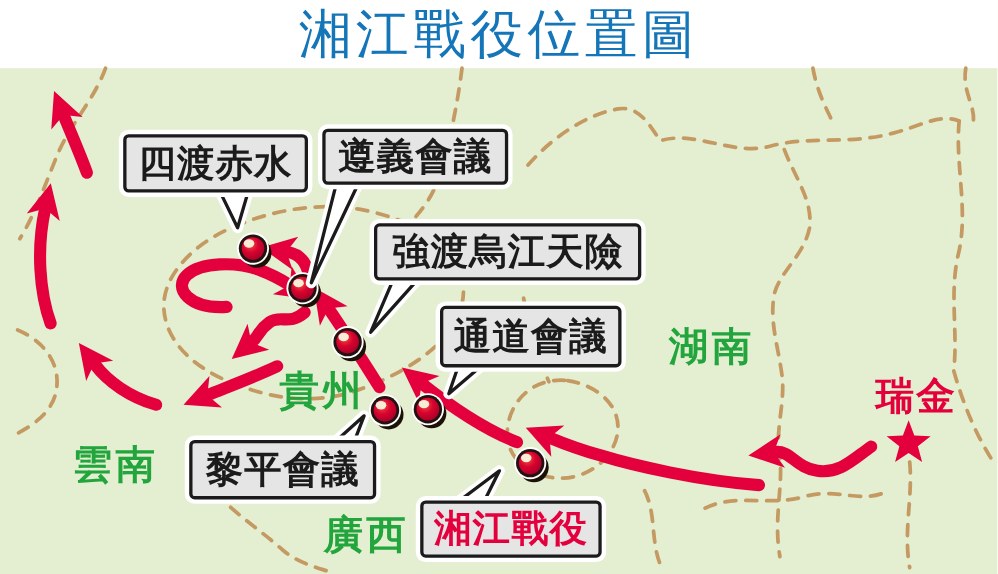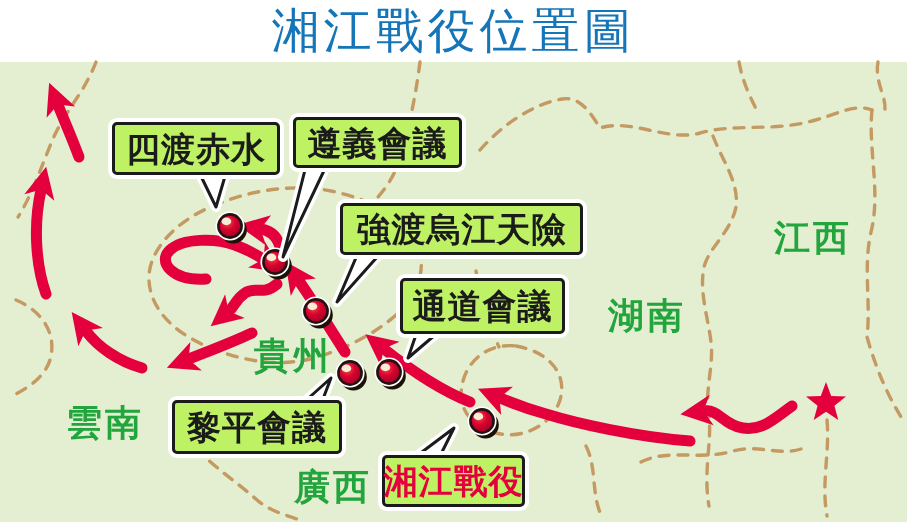--- a/index.html
+++ b/index.html
@@ -19,21 +19,21 @@
     color:#21a53c;font-size:36px;font-weight:700;letter-spacing:3px;
     white-space:nowrap;z-index:3;
   }
   .city{
     position:absolute;transform:translate(-50%,-50%);
     color:#e4003c;font-size:35px;font-weight:700;letter-spacing:2px;
     white-space:nowrap;z-index:3;
   }
   .callout{
     position:absolute;box-sizing:border-box;
-    background:#bef264;border:3px solid #1b1b1b;border-radius:5px;
+    background:#e5e5e5;border:3px solid #1b1b1b;border-radius:5px;
     box-shadow:0 0 0 4px #fff;
     display:flex;align-items:center;justify-content:center;
     font-size:34px;font-weight:700;color:#1b1b1b;letter-spacing:1px;
     white-space:nowrap;line-height:1;z-index:4;
   }
   .callout.red{color:#e4003c;}
 </style>
 </head>
 <body>
 
@@ -155,27 +155,27 @@
           <polygon points="293,412 318,412 331,378" fill="#fff" stroke="#fff" stroke-width="10"></polygon>
          <polygon points="293,412 318,412 331,378" fill="#fff" stroke="#1b1b1b" stroke-width="3"></polygon>
         </g>
       <g>
           <polygon points="406,464 436,464 454,428" fill="#fff" stroke="#fff" stroke-width="10"></polygon>
          <polygon points="406,464 436,464 454,428" fill="#fff" stroke="#1b1b1b" stroke-width="3"></polygon>
         </g>
     </g>
   </svg>
 
-  <div class="prov" style="left:813px;top:238px">江西</div>
   <div class="prov" style="left:647px;top:316px">湖南</div>
   <div class="prov" style="left:293px;top:356px">貴州</div>
   <div class="prov" style="left:105px;top:423px">雲南</div>
   <div class="prov" style="left:333px;top:487px">廣西</div>
 
+  <div class="city" style="left:833px;top:360px">瑞金</div>
 
   <div class="callout" style="left:112px;top:122px;width:168px;height:53px">四渡赤水</div>
   <div class="callout" style="left:293px;top:117px;width:169px;height:51px">遵義會議</div>
   <div class="callout" style="left:340px;top:203px;width:243px;height:52px">強渡烏江天險</div>
   <div class="callout" style="left:400px;top:278px;width:165px;height:56px">通道會議</div>
   <div class="callout" style="left:172px;top:400px;width:170px;height:54px">黎平會議</div>
-  <div class="callout red" style="left:382px;top:455px;width:143px;height:52px">湘江戰役</div>
+  <div class="callout red" style="left:382px;top:455px;width:165px;height:52px">湘江戰役</div>
 
 </div>
 
 </body></html>

